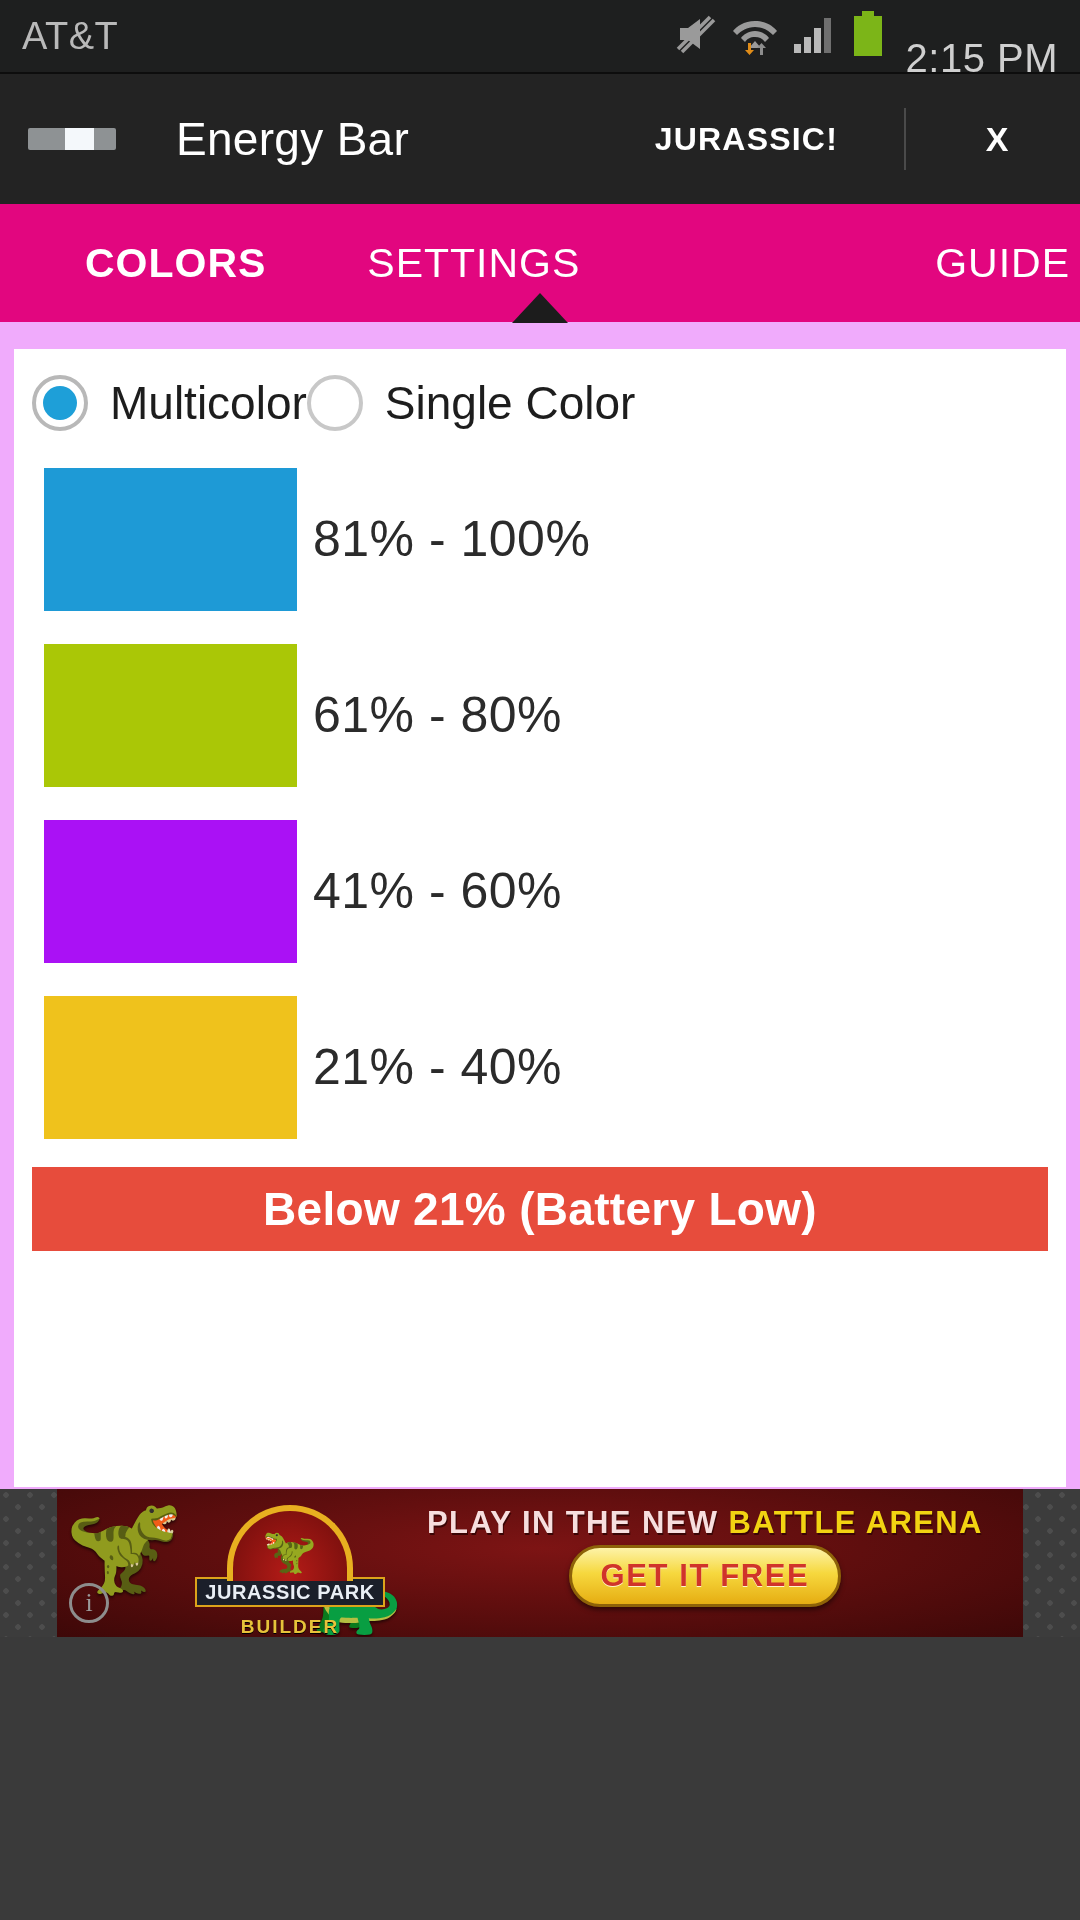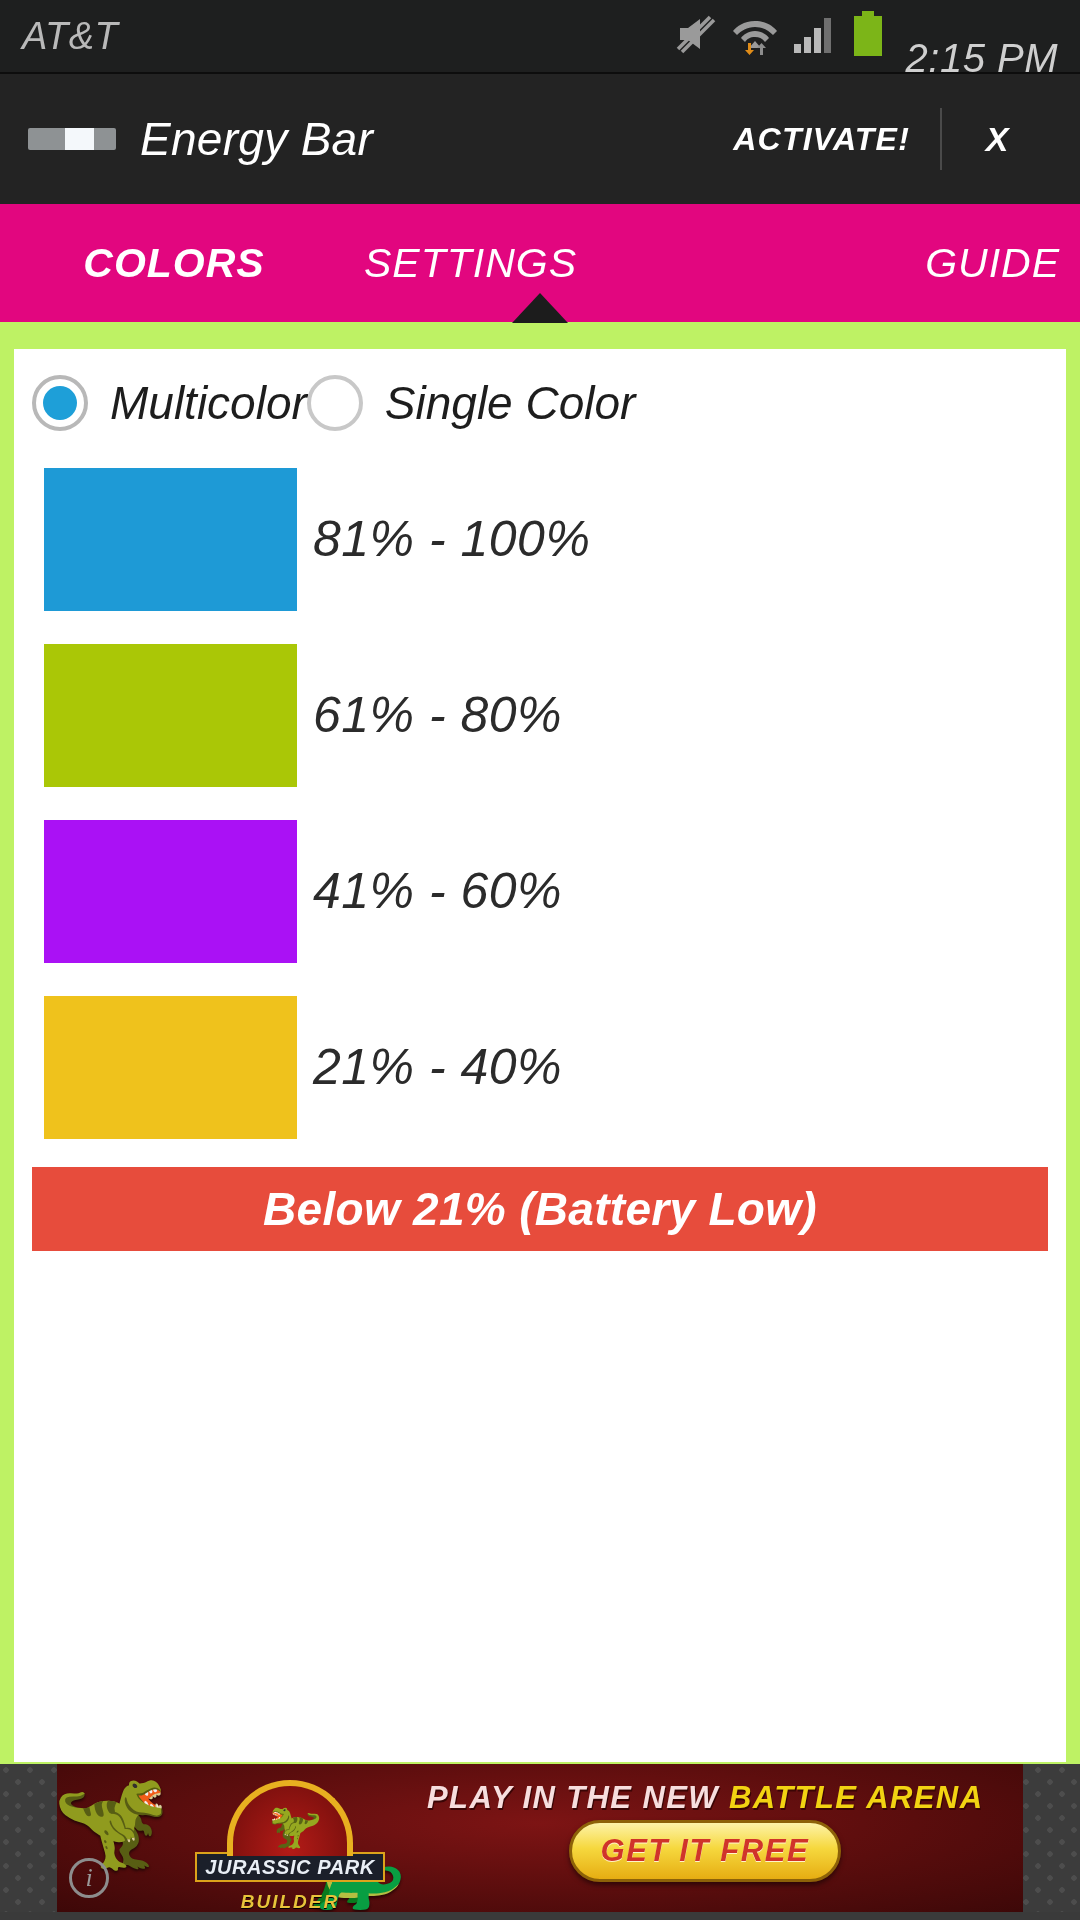--- a/index.html
+++ b/index.html
@@ -2,38 +2,38 @@
 <html><head>
 <meta charset="utf-8">
 <style>
   * { margin:0; padding:0; box-sizing:border-box; }
   html,body {
     width:1080px; height:1920px;
     background:#3a3a3a;
     font-family:"Liberation Sans", sans-serif;
     overflow:hidden;
   }
-  #app { width:1080px; height:1912px; position:relative; background:#bef264;font-style:italic; }
+  #app { width:1080px; height:1637px; position:relative; background:#f0abfc; }
 
   
   .statusbar {
     height:72px; background:#1e1f1f;
     display:flex; align-items:center; justify-content:space-between;
     padding:0 22px;
   }
   .carrier { color:#b9b9b9; font-size:38px; letter-spacing:.5px; }
   .status-right { display:flex; align-items:center; gap:14px; }
   .sb-icon { display:block; }
   .clock { color:#cfcfcf; font-size:40px; margin-left:8px; letter-spacing:.5px;margin-top:44px; }
   .statusbar-sep { height:2px; background:#0d0d0d; }
 
   
   .actionbar {
     height:130px; background:#232323;
-    display:flex; align-items:center; padding:0 28px;
+    display:flex; align-items:center; padding:0 28px;gap:36px;
   }
   .app-icon {
     width:88px; height:22px; display:flex; margin-right:24px; border-radius:2px; overflow:hidden;
   }
   .app-icon i { display:block; height:100%; }
   .app-icon i.s1 { width:42%; background:#8e9294; }
   .app-icon i.s2 { width:33%; background:#f4f8fb; }
   .app-icon i.s3 { width:25%; background:#8e9294; }
   .app-title { color:#ffffff; font-size:46px; font-weight:400; flex:1; letter-spacing:.3px; }
   .activate {
@@ -49,21 +49,21 @@
   
   .tabbar {
     height:118px; background:#e2067f; position:relative;
     display:flex; align-items:center;
   }
   .tab {
     flex:1; text-align:center; color:#ffffff;
     font-size:41px; letter-spacing:1px;
   }
   .tab.settings { text-align:left; padding-left:16px; }
-  .tab.guide { text-align:right; padding-right:20px; }
+  .tab.guide { text-align:right; padding-right:10px; }
   .tab.active { font-weight:bold; }
   .tab-pointer {
     position:absolute; left:50%; bottom:-1px; transform:translateX(-50%);
     width:0; height:0;
     border-left:28px solid transparent;
     border-right:28px solid transparent;
     border-bottom:30px solid #1c1c1c;
   }
 
   
@@ -228,21 +228,21 @@
   </div>
   <div class="statusbar-sep"></div>
 
   <div class="actionbar">
     <span class="app-icon">
       <i class="s1"></i>
         <i class="s2"></i>
         <i class="s3"></i>
     </span>
     <span class="app-title">Energy Bar</span>
-    <span class="activate">ACTIVATE!</span>
+    <span class="activate">JURASSIC!</span>
     <span class="ab-divider"></span>
     <span class="close-btn">X</span>
   </div>
 
   <div class="tabbar">
     <div class="tab active">COLORS</div>
     <div class="tab settings">SETTINGS</div>
     <div class="tab guide">GUIDE</div>
     <div class="tab-pointer"></div>
   </div>

